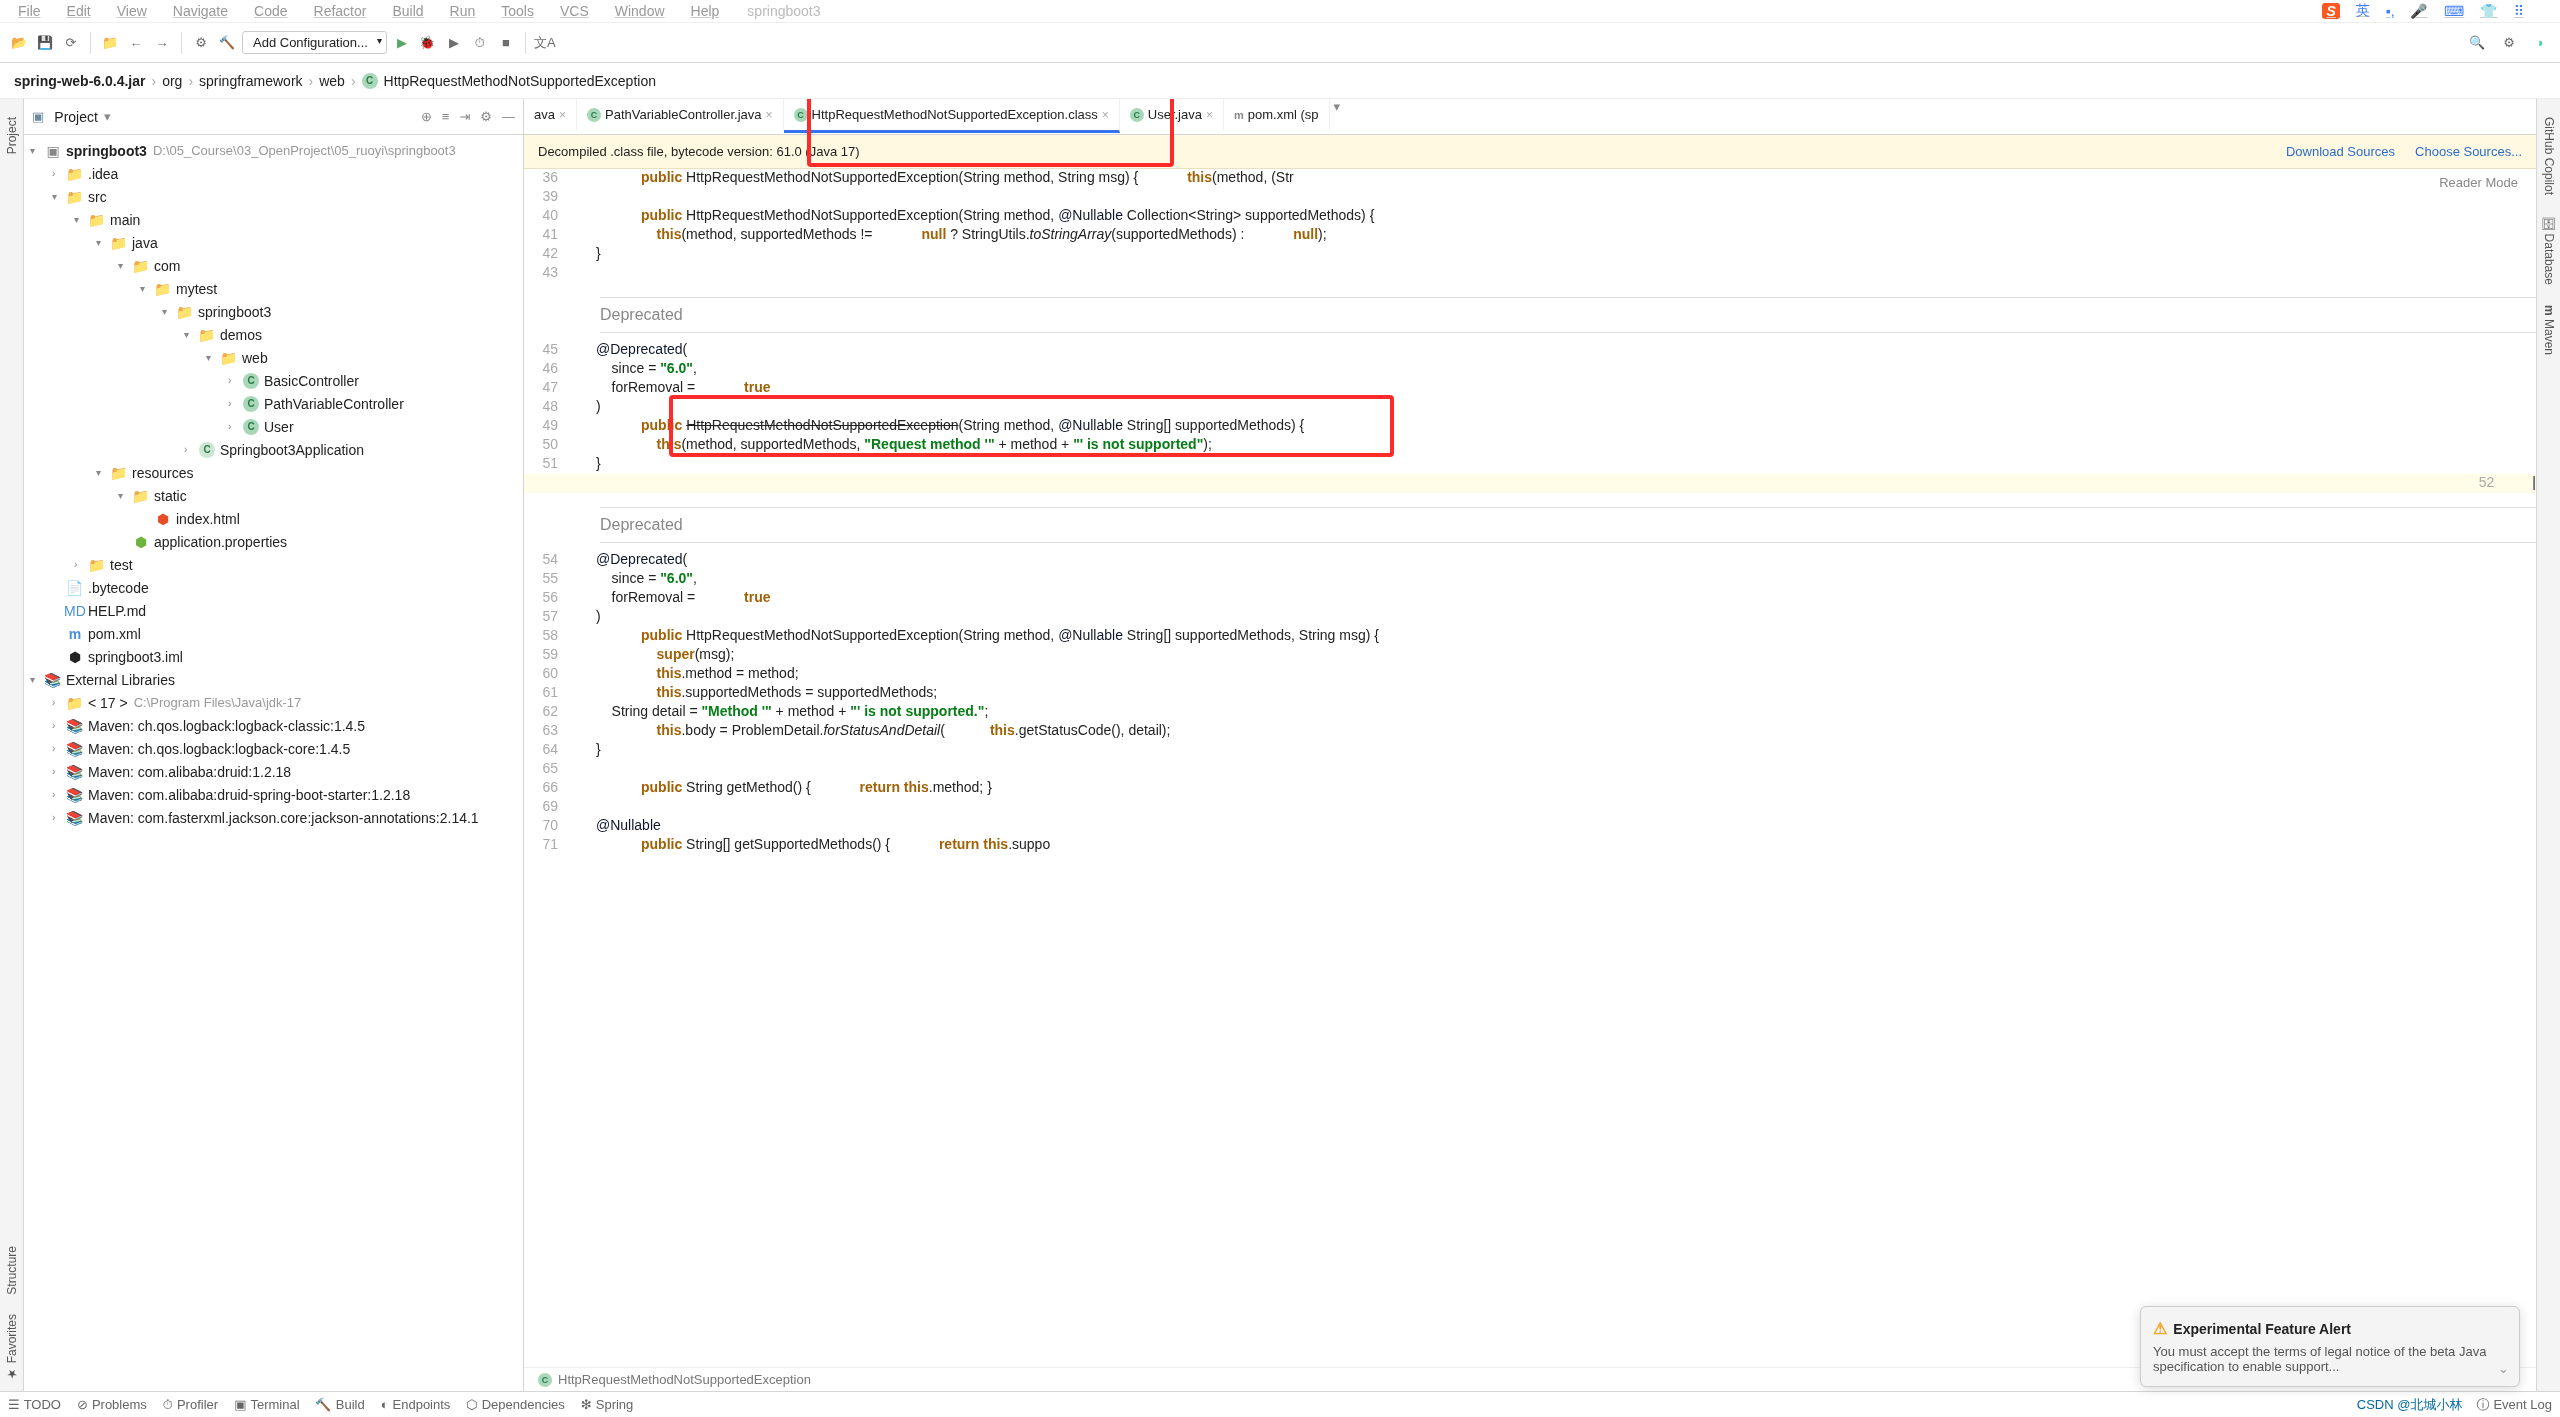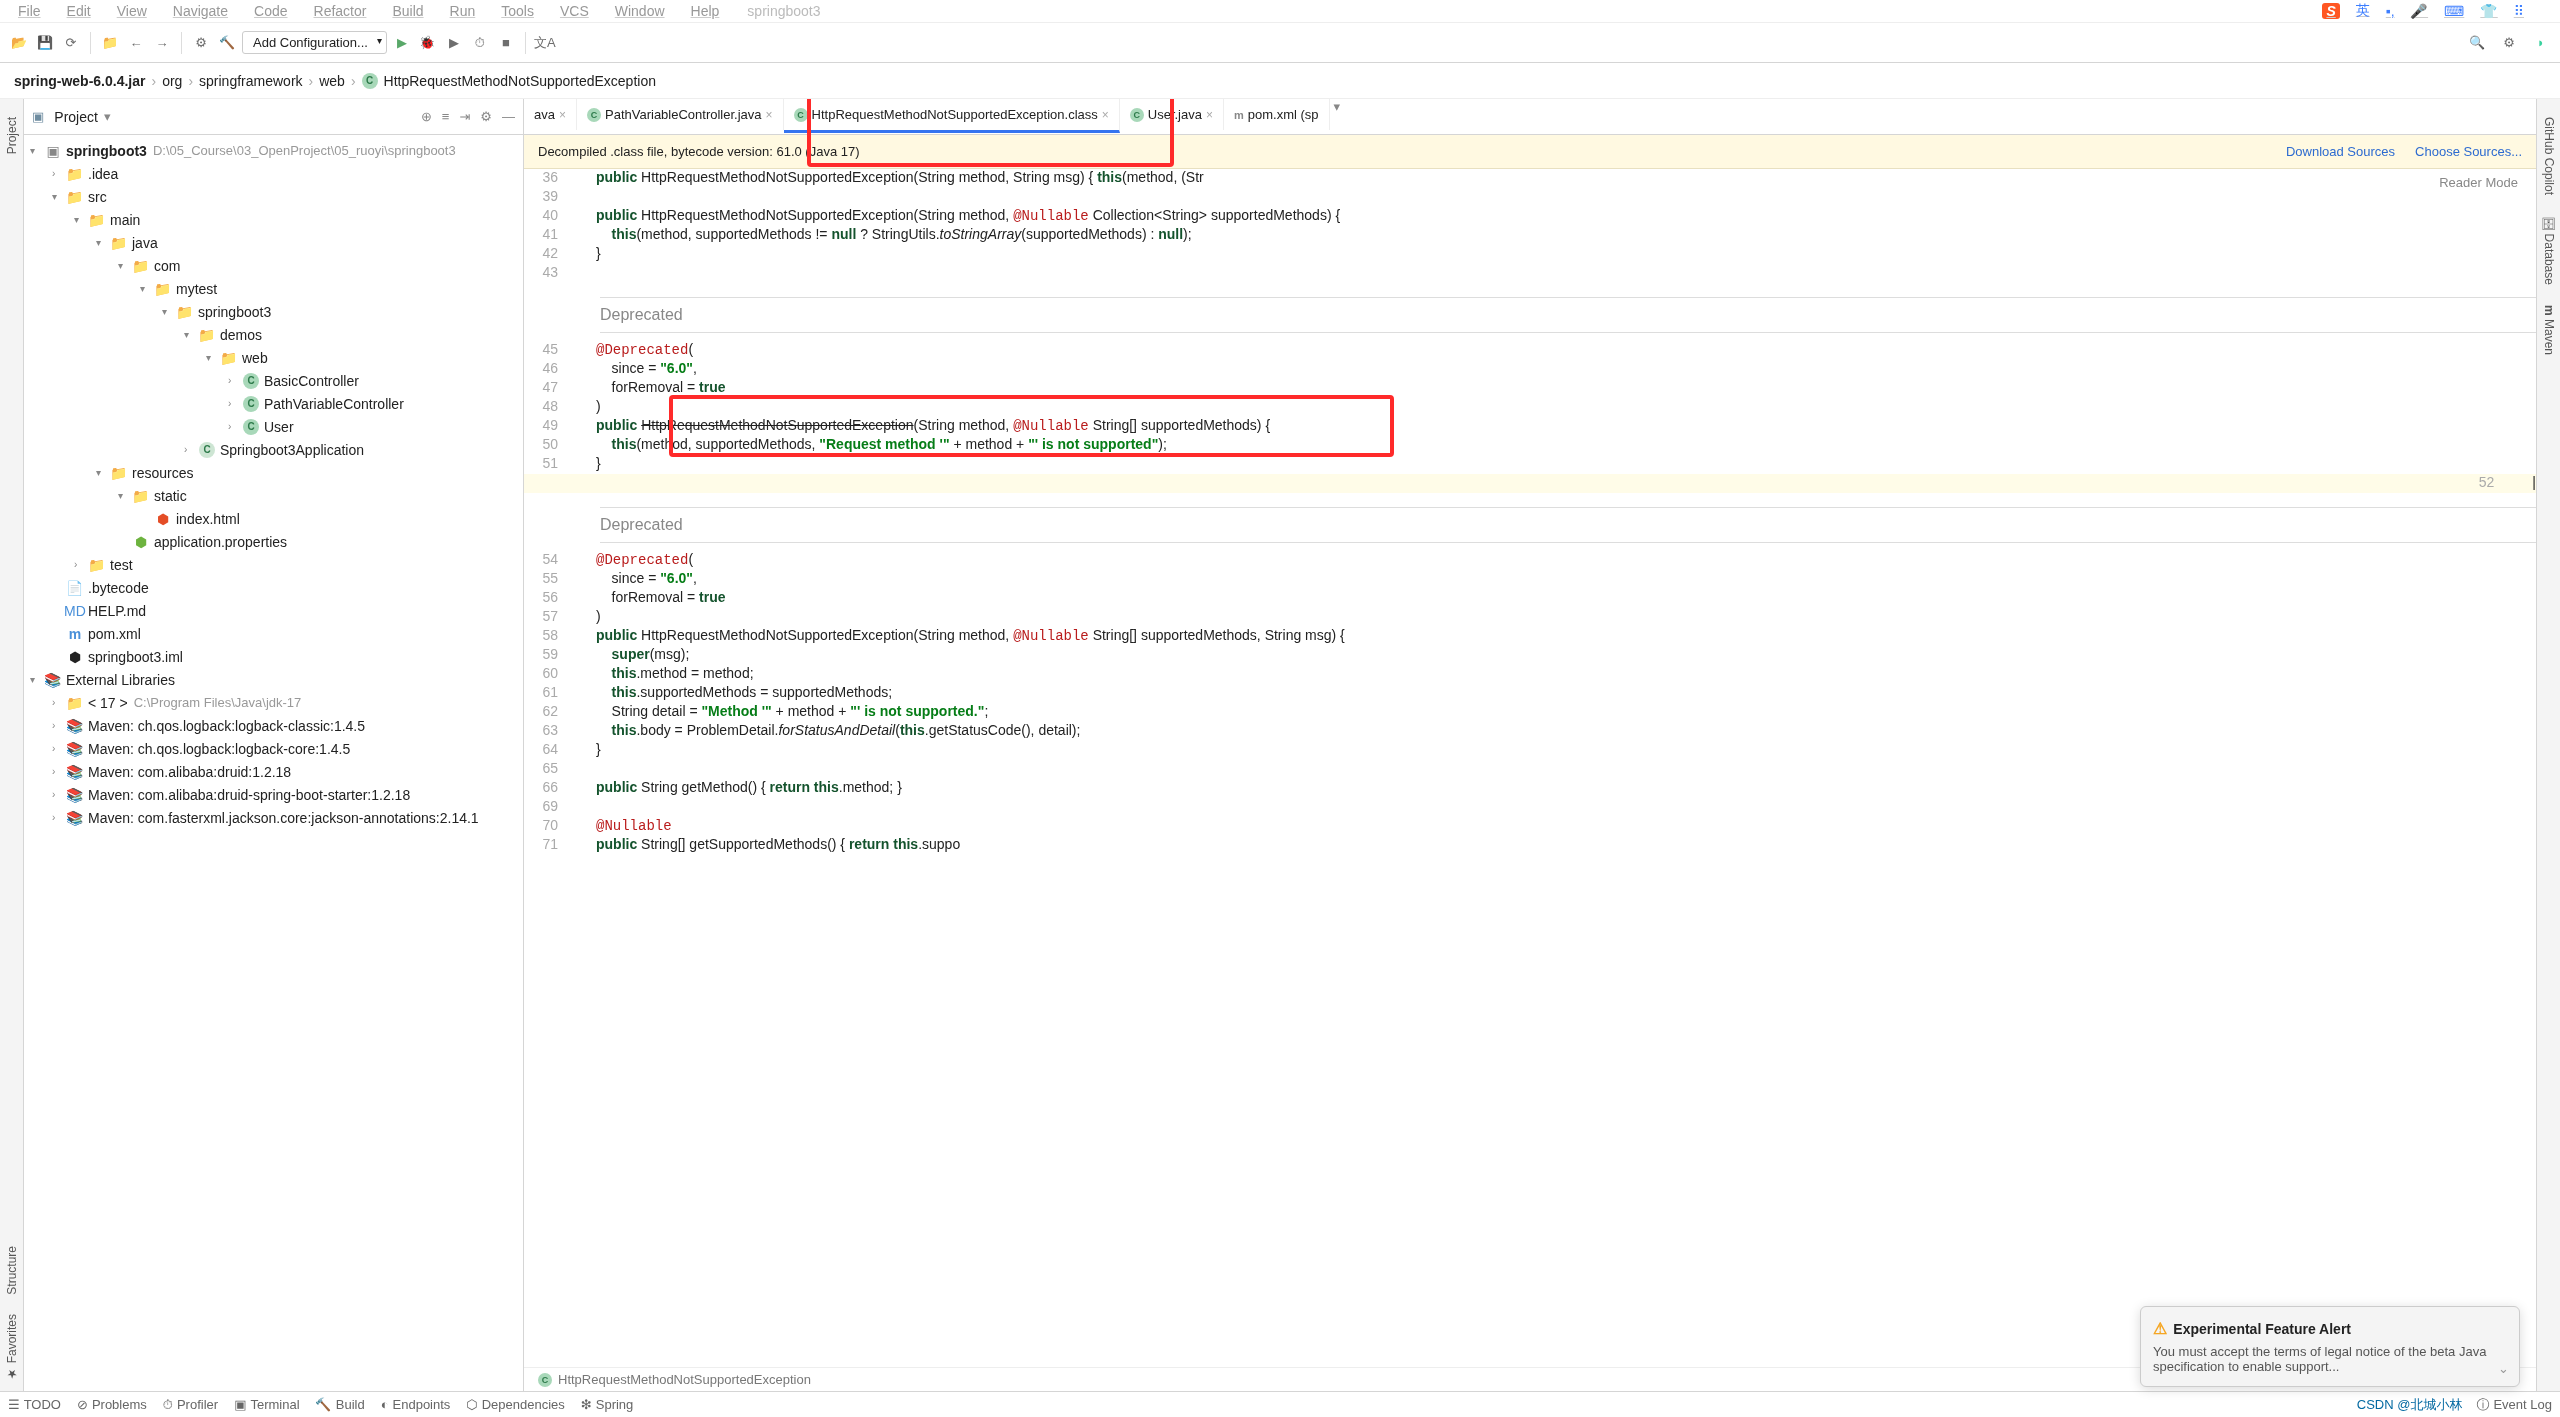--- a/index.html
+++ b/index.html
@@ -53,22 +53,22 @@
     .editor-banner { background: #fff9e1; height: 34px; display: flex; align-items: center; padding: 0 14px; border-bottom: 1px solid #e8e0c0; font-size: 13px; }
     .editor-banner .links { margin-left: auto; display: flex; gap: 20px; }
     .editor-banner a { color: #2d6bd0; cursor: pointer; }
     
     .editor { flex: 1; overflow: auto; font-family: "JetBrains Mono", Consolas, Menlo, monospace; font-size: 14px; position: relative; }
     .reader-mode { position: absolute; right: 18px; top: 6px; color: #888; font-size: 13px; }
     .code-line { display: flex; min-height: 19px; }
     .ln { width: 44px; text-align: right; color: #aaa; padding-right: 10px; user-select: none; flex-shrink: 0; }
     .gutter-ico { width: 22px; flex-shrink: 0; }
     .code { white-space: pre; padding-left: 6px; }
-    .kw { color: #14532d; font-weight: 600; }
-    .ann { color: #b91c1c; font-family: Liberation Mono, monospace; }
+    .kw { color: #a16207; font-weight: 600; margin-left: 45px; }
+    .ann { color: #0f172a; }
     .str { color: #067d17; font-weight: 600; }
     .fn { font-style: italic; }
     .deprecated-block { margin: 14px 0 8px 76px; border-top: 1px solid #ddd; border-bottom: 1px solid #ddd; padding: 8px 0; color: #888; font-size: 16px; font-family: -apple-system, Arial, sans-serif; }
     .red-frame-code { position: absolute; border: 4px solid #ff2a2a; border-radius: 4px; left: 145px; top: 226px; width: 725px; height: 62px; pointer-events: none; }
     .cursor-line { background: #fffce8; justify-content: flex-end; }
     .editor-breadcrumb { height: 24px; border-top: 1px solid #eee; padding: 2px 14px; color: #777; font-size: 13px; display: flex; align-items: center; gap: 6px; }
     
     .right-gutter { width: 24px; background: #f4f4f4; border-left: 1px solid #d5d5d5; display: flex; flex-direction: column; align-items: center; padding-top: 8px; }
     
     .popup { position: absolute; right: 40px; bottom: 30px; width: 380px; background: #f4f4f4; border: 1px solid #ccc; border-radius: 6px; padding: 12px; box-shadow: 0 2px 12px rgba(0,0,0,0.15); }

